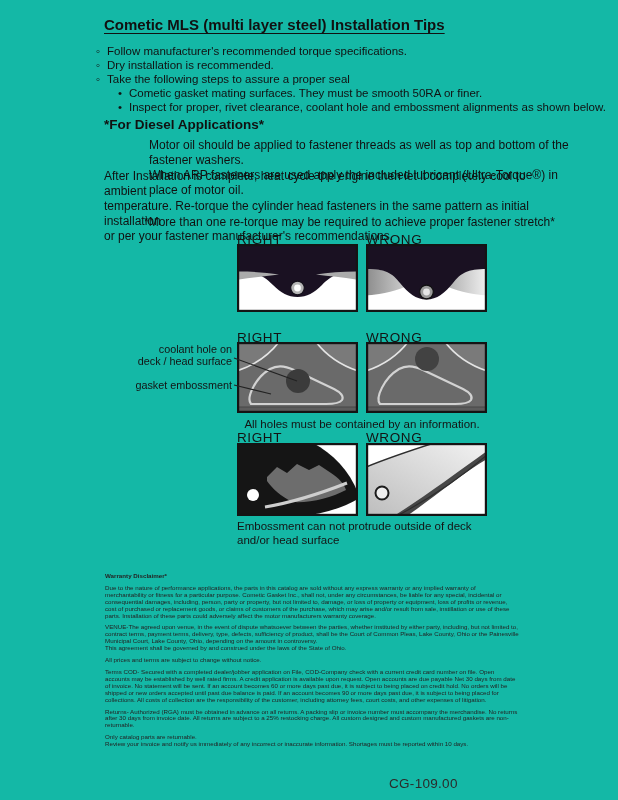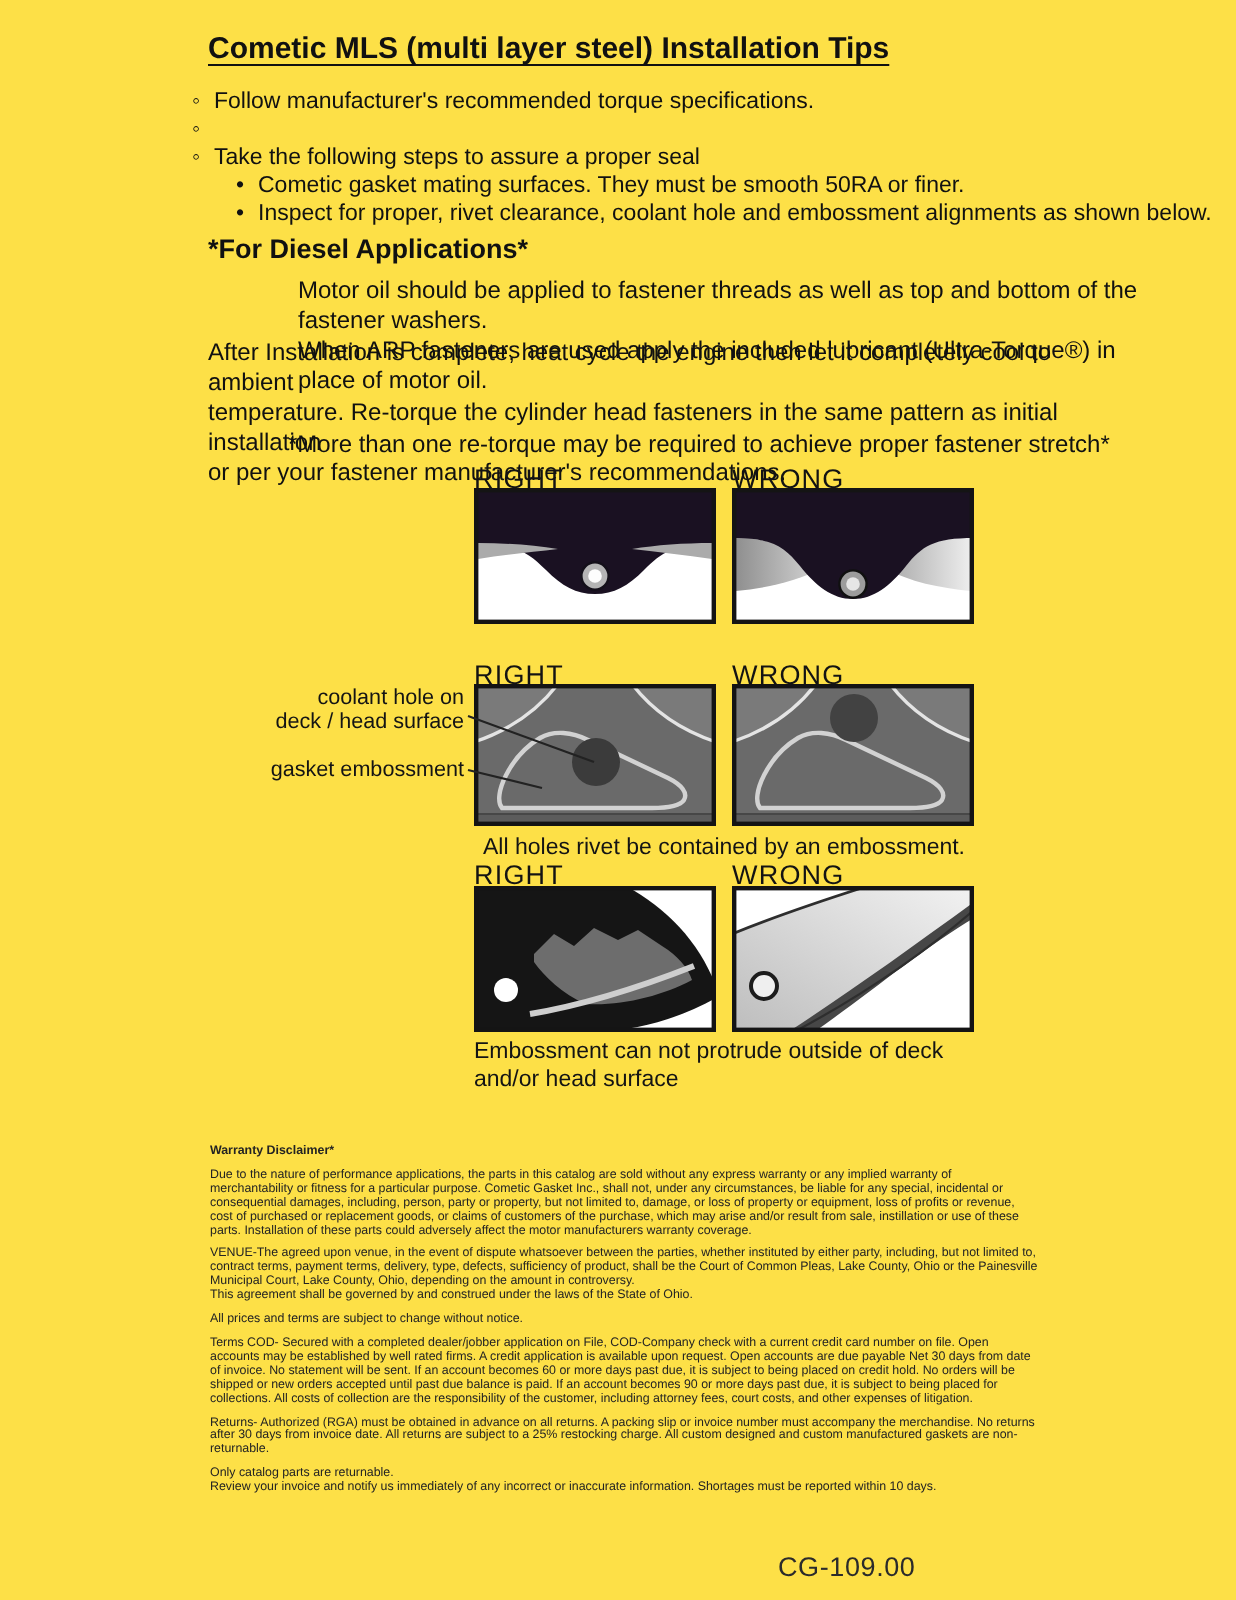--- a/index.html
+++ b/index.html
@@ -1,17 +1,17 @@
 <!DOCTYPE html>
 <html><head>
 <meta charset="utf-8">
 <style>
   html,body { margin:0; padding:0; background:#ffffff; }
   .page {
-    position:relative; width:618px; height:800px; background:#fde047;
+    position:relative; width:618px; height:800px; background:#14b8a6;
     font-family:"Liberation Sans", sans-serif; color:#111; overflow:hidden;
   }
   .title {
     position:absolute; left:104px; top:16px;
     font-size:15px; font-weight:bold;
     text-decoration:underline; text-underline-offset:3px;
   }
   .bullets { position:absolute; left:96px; top:44px; font-size:11.5px; line-height:14px; }
   .bullet-row { display:flex; }
   .bullet-row .marker { width:11px; flex:0 0 11px; }
@@ -50,20 +50,21 @@
 
   <div class="title">Cometic MLS (multi layer steel) Installation Tips</div>
 
   <div class="bullets">
     <div class="bullet-row">
       <span class="marker">◦</span>
       <span>Follow manufacturer's recommended torque specifications.</span>
     </div>
     <div class="bullet-row">
       <span class="marker">◦</span>
+      <span>Dry installation is recommended.</span>
     </div>
     <div class="bullet-row">
       <span class="marker">◦</span>
       <span>Take the following steps to assure a proper seal</span>
     </div>
     <div class="bullet-row sub">
       <span class="marker">•</span>
       <span>Cometic gasket mating surfaces.  They must be smooth 50RA or finer.</span>
     </div>
     <div class="bullet-row sub">
@@ -156,21 +157,21 @@
         <line x1="0" y1="65" x2="121" y2="65" stroke="#474747" stroke-width="1"></line>
         <rect x="1" y="1" width="119" height="69" fill="none" stroke="#141414" stroke-width="2.4"></rect>
       </svg>
     </div>
 
     <svg class="leader-svg" width="618" height="318">
       <line x1="234" y1="126" x2="297" y2="149" stroke="#222" stroke-width="1.1"></line>
       <line x1="234" y1="153" x2="271" y2="162" stroke="#222" stroke-width="1.1"></line>
     </svg>
 
-    <div class="caption cap2">All holes rivet be contained by an embossment.</div>
+    <div class="caption cap2">All holes must be contained by an information.</div>
 
     <div class="dg-label r3 colL">RIGHT</div>
     <div class="dg-label r3 colR">WRONG</div>
 
     <div class="panel p-r3 colL">
       <svg width="121" height="73" viewBox="0 0 121 73">
         <rect x="0" y="0" width="121" height="73" fill="#ffffff"></rect>
         <path d="M0,0 H76 C96,11 112,27 121,50 L121,56 C103,66 83,72 61,73 L0,73 Z" fill="#151515"></path>
         <path d="M30,34 L40,24 L50,30 L60,21 L72,27 L82,22 L94,30 C102,35 107,41 109,47 C94,55 74,60 56,59 C44,54 35,45 30,38 Z" fill="#6d6d6d"></path>
         <path d="M28,64 C52,60 82,51 110,40" fill="none" stroke="#cecece" stroke-width="3"></path>

